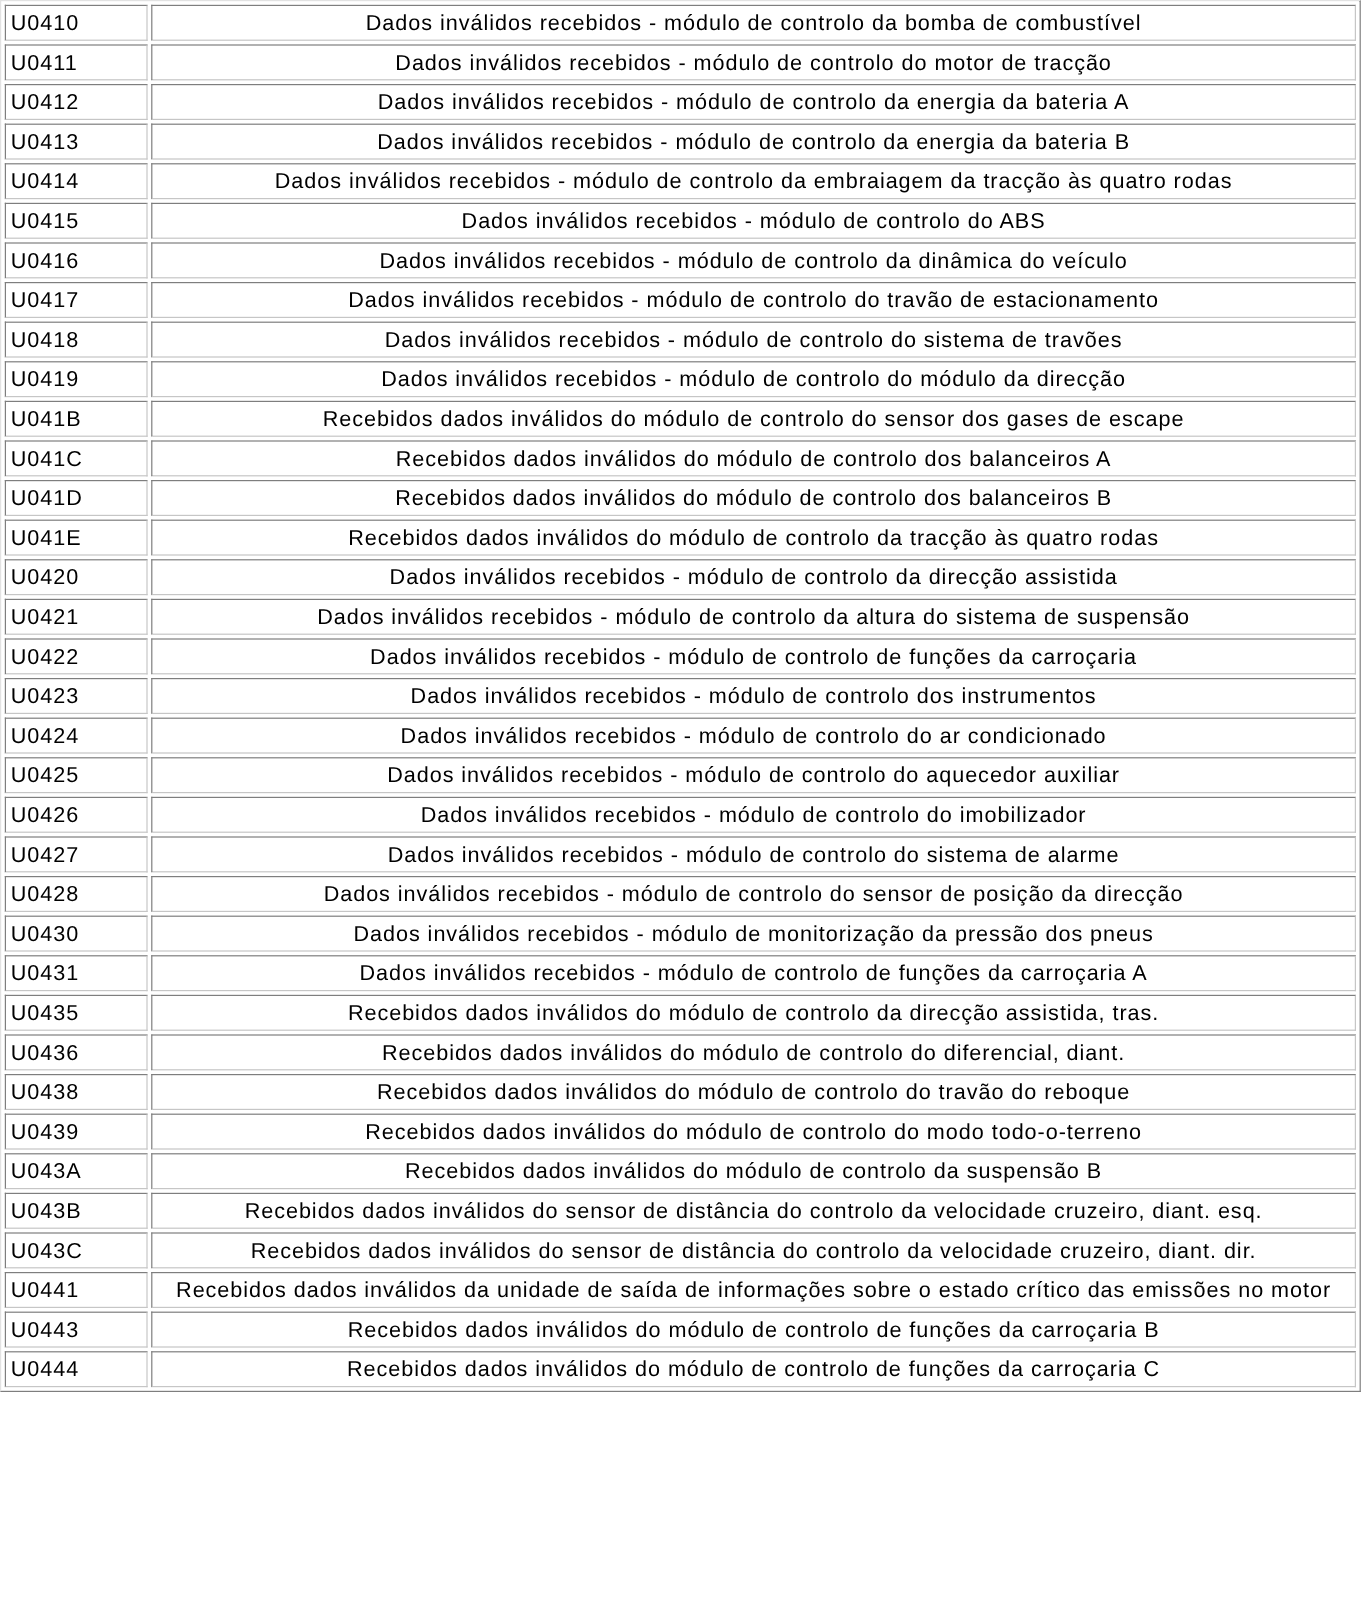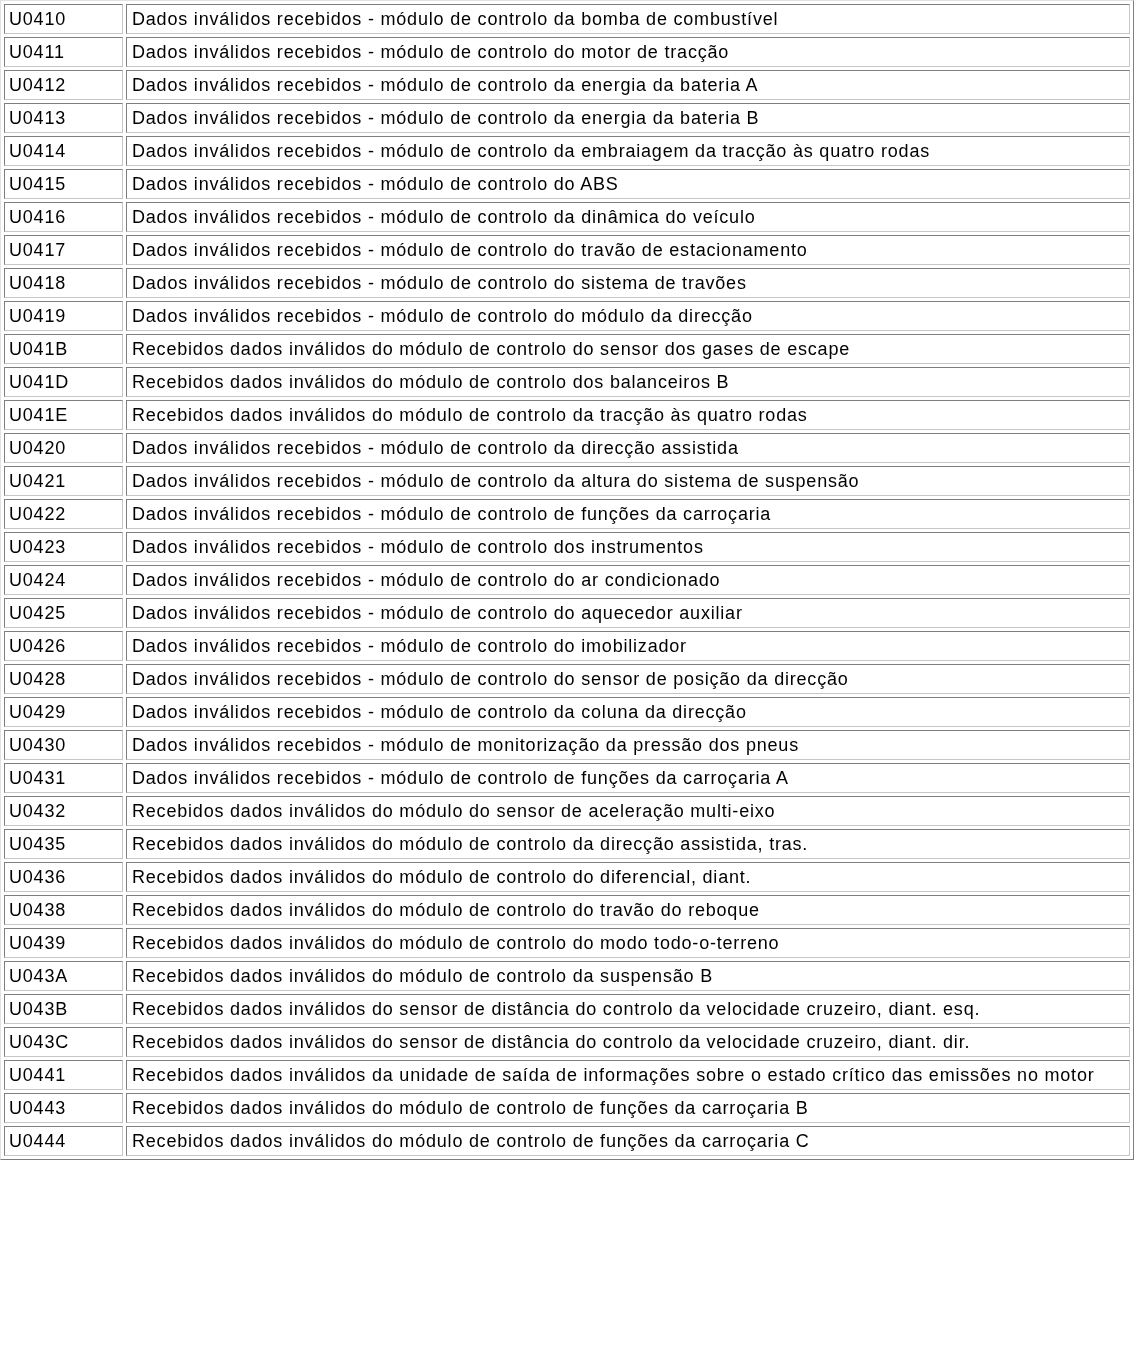--- a/index.html
+++ b/index.html
@@ -27,20 +27,21 @@
     border-color: #7e7e7e #c6c6c6 #c6c6c6 #7e7e7e; 
     height: 28px;
     padding: 0 4px;
     overflow: hidden;
     white-space: nowrap;
     vertical-align: middle;
     background: #ffffff;
   }
   .dtc-table td.desc-cell {
     padding: 0 5px;
+    text-align: center;
   }
 </style>
 </head>
 <body>
 
 <table class="dtc-table">
   <colgroup>
     <col class="col-code">
     <col class="col-desc">
   </colgroup>
@@ -93,20 +94,24 @@
   <tr>
     <td class="code-cell">U0419</td>
     <td class="desc-cell">Dados inválidos recebidos - módulo de controlo do módulo da direcção</td>
   </tr>
 
   <tr>
     <td class="code-cell">U041B</td>
     <td class="desc-cell">Recebidos dados inválidos do módulo de controlo do sensor dos gases de escape</td>
   </tr>
 
+  <tr>
+    <td class="code-cell">U041C</td>
+    <td class="desc-cell">Recebidos dados inválidos do módulo de controlo dos balanceiros A</td>
+  </tr>
 
   <tr>
     <td class="code-cell">U041D</td>
     <td class="desc-cell">Recebidos dados inválidos do módulo de controlo dos balanceiros B</td>
   </tr>
 
   <tr>
     <td class="code-cell">U041E</td>
     <td class="desc-cell">Recebidos dados inválidos do módulo de controlo da tracção às quatro rodas</td>
   </tr>
@@ -139,45 +144,41 @@
   <tr>
     <td class="code-cell">U0425</td>
     <td class="desc-cell">Dados inválidos recebidos - módulo de controlo do aquecedor auxiliar</td>
   </tr>
 
   <tr>
     <td class="code-cell">U0426</td>
     <td class="desc-cell">Dados inválidos recebidos - módulo de controlo do imobilizador</td>
   </tr>
 
+  <tr>
+    <td class="code-cell">U0427</td>
+    <td class="desc-cell">Dados inválidos recebidos - módulo de controlo do sistema de alarme</td>
+  </tr>
 
   <tr>
     <td class="code-cell">U0428</td>
     <td class="desc-cell">Dados inválidos recebidos - módulo de controlo do sensor de posição da direcção</td>
   </tr>
 
-  <tr>
-    <td class="code-cell">U0429</td>
-    <td class="desc-cell">Dados inválidos recebidos - módulo de controlo da coluna da direcção</td>
-  </tr>
 
   <tr>
     <td class="code-cell">U0430</td>
     <td class="desc-cell">Dados inválidos recebidos - módulo de monitorização da pressão dos pneus</td>
   </tr>
 
   <tr>
     <td class="code-cell">U0431</td>
     <td class="desc-cell">Dados inválidos recebidos - módulo de controlo de funções da carroçaria A</td>
   </tr>
 
-  <tr>
-    <td class="code-cell">U0432</td>
-    <td class="desc-cell">Recebidos dados inválidos do módulo do sensor de aceleração multi-eixo</td>
-  </tr>
 
 
 
   <tr>
     <td class="code-cell">U0435</td>
     <td class="desc-cell">Recebidos dados inválidos do módulo de controlo da direcção assistida, tras.</td>
   </tr>
 
   <tr>
     <td class="code-cell">U0436</td>

